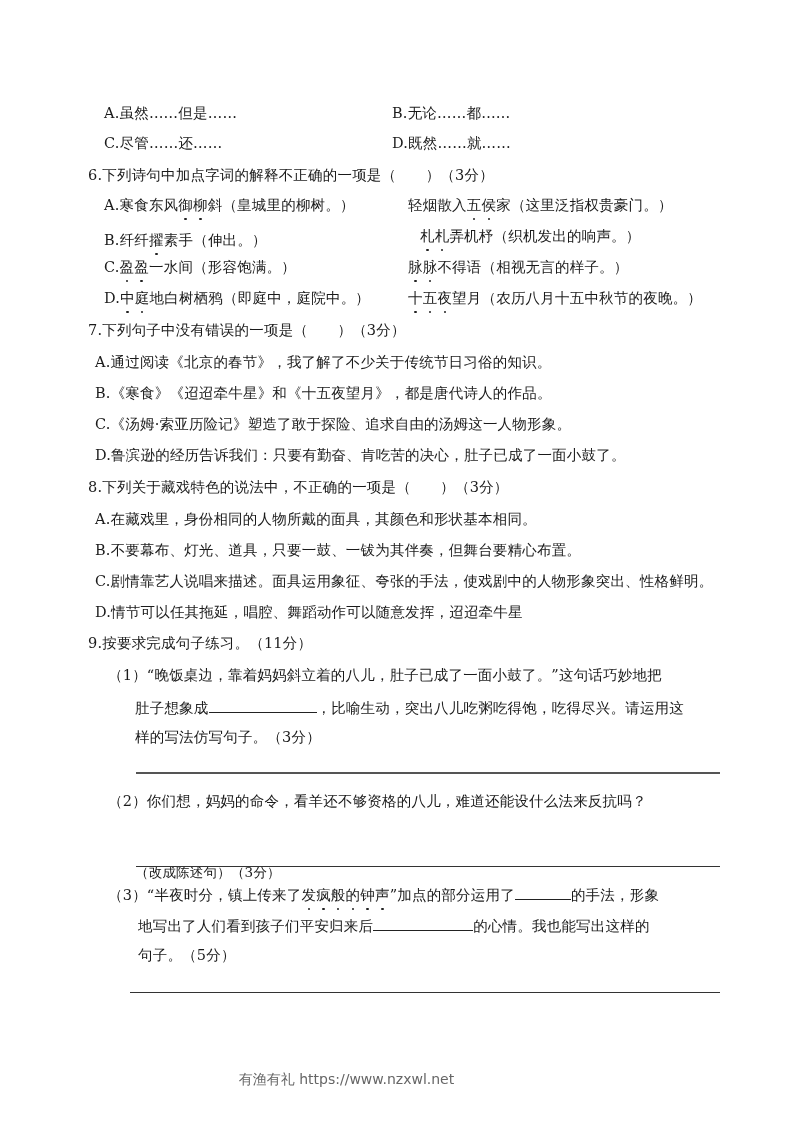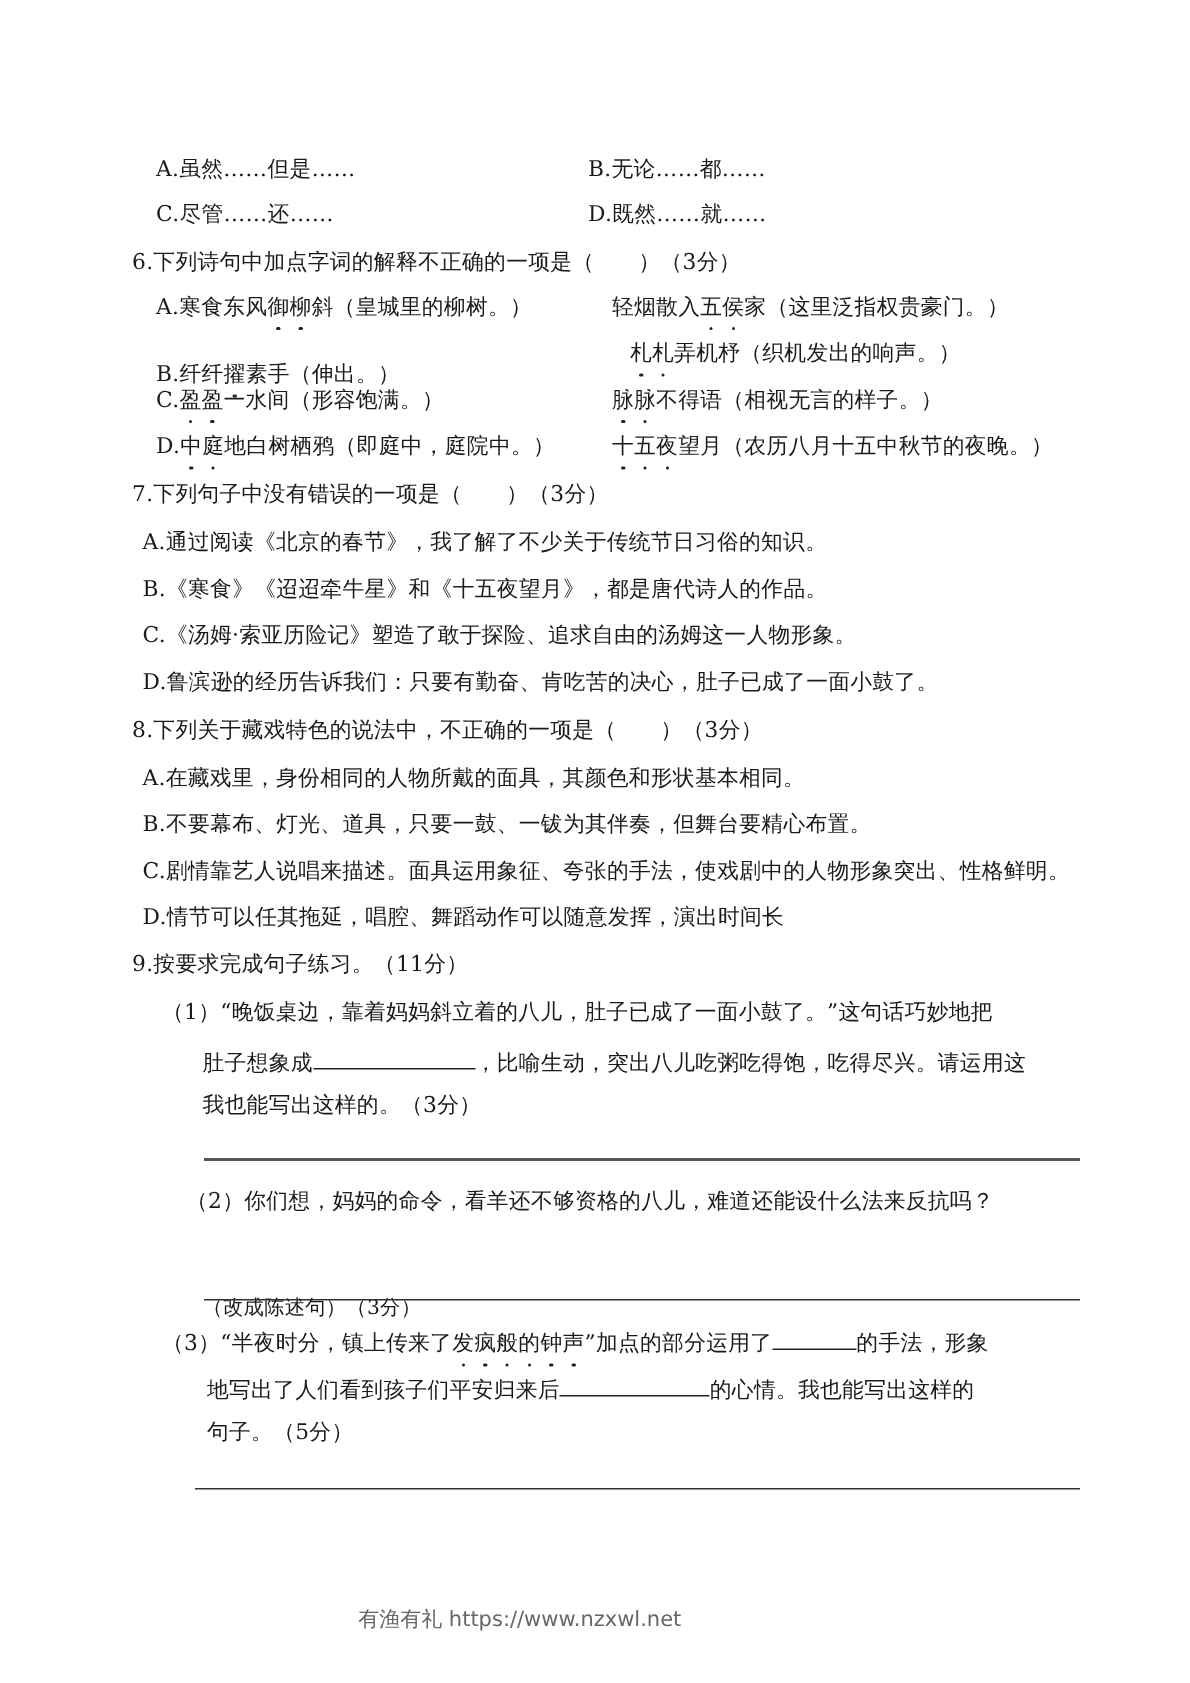--- a/index.html
+++ b/index.html
@@ -26,49 +26,49 @@
 <div class="line" style="left:104px; top:103px;">A.虽然……但是……</div>
 <div class="line" style="left:392px; top:103px;">B.无论……都……</div>
 <div class="line" style="left:104px; top:133px;">C.尽管……还……</div>
 <div class="line" style="left:392px; top:133px;">D.既然……就……</div>
 
 <div class="line" style="left:88px; top:165px;">6.下列诗句中加点字词的解释不正确的一项是（　　）（3分）</div>
 
 <div class="line" style="left:104px; top:195px;"><span>A.寒食东风</span><span class="dot">御</span><span class="dot">柳</span><span>斜（皇城里的柳树。）</span></div>
 <div class="line" style="left:408px; top:195px;"><span>轻烟散入</span><span class="dot">五</span><span class="dot">侯</span><span>家（这里泛指权贵豪门。）</span></div>
 
-<div class="line" style="left:104px; top:240px;"><span>B.纤纤</span><span class="dot">擢</span><span>素手（伸出。）</span></div>
+<div class="line" style="left:104px; top:230px;"><span>B.纤纤</span><span class="dot">擢</span><span>素手（伸出。）</span></div>
 <div class="line" style="left:408px; top:226px;margin-left:12px;"><span class="dot">札</span><span class="dot">札</span><span>弄机杼（织机发出的响声。）</span></div>
 
 <div class="line" style="left:104px; top:257px;"><span>C.</span><span class="dot">盈</span><span class="dot">盈</span><span>一水间（形容饱满。）</span></div>
 <div class="line" style="left:408px; top:257px;"><span class="dot">脉</span><span class="dot">脉</span><span>不得语（相视无言的样子。）</span></div>
 
 <div class="line" style="left:104px; top:288px;"><span>D.</span><span class="dot">中</span><span class="dot">庭</span><span>地白树栖鸦（即庭中，庭院中。）</span></div>
 <div class="line" style="left:408px; top:288px;"><span class="dot">十</span><span class="dot">五</span><span class="dot">夜</span><span>望月（农历八月十五中秋节的夜晚。）</span></div>
 
 <div class="line" style="left:88px; top:320px;">7.下列句子中没有错误的一项是（　　）（3分）</div>
 <div class="line" style="left:95px; top:352px;">A.通过阅读《北京的春节》，我了解了不少关于传统节日习俗的知识。</div>
 <div class="line" style="left:95px; top:383px;">B.《寒食》《迢迢牵牛星》和《十五夜望月》，都是唐代诗人的作品。</div>
 <div class="line" style="left:95px; top:414px;">C.《汤姆·索亚历险记》塑造了敢于探险、追求自由的汤姆这一人物形象。</div>
 <div class="line" style="left:95px; top:445px;">D.鲁滨逊的经历告诉我们：只要有勤奋、肯吃苦的决心，肚子已成了一面小鼓了。</div>
 
 <div class="line" style="left:88px; top:477px;">8.下列关于藏戏特色的说法中，不正确的一项是（　　）（3分）</div>
 <div class="line" style="left:95px; top:509px;">A.在藏戏里，身份相同的人物所戴的面具，其颜色和形状基本相同。</div>
 <div class="line" style="left:95px; top:540px;">B.不要幕布、灯光、道具，只要一鼓、一钹为其伴奏，但舞台要精心布置。</div>
 <div class="line" style="left:95px; top:571px;">C.剧情靠艺人说唱来描述。面具运用象征、夸张的手法，使戏剧中的人物形象突出、性格鲜明。</div>
-<div class="line" style="left:95px; top:602px;">D.情节可以任其拖延，唱腔、舞蹈动作可以随意发挥，演出时间长</div>
+<div class="line" style="left:95px; top:602px;">D.情节可以任其拖延，唱腔、舞蹈动作可以随意发挥，迢迢牵牛星</div>
 
 <div class="line" style="left:88px; top:633px;">9.按要求完成句子练习。（11分）</div>
 
 <div class="line" style="left:108px; top:665px;">（1）“晚饭桌边，靠着妈妈斜立着的八儿，肚子已成了一面小鼓了。”这句话巧妙地把</div>
 <div class="line" style="left:135px; top:696px;"><span>肚子想象成</span><span class="blank" style="width:108px;"></span><span>，比喻生动，突出八儿吃粥吃得饱，吃得尽兴。请运用这</span></div>
-<div class="line" style="left:135px; top:727px;">我也能写出这样的。（3分）</div>
+<div class="line" style="left:135px; top:727px;">样的写法仿写句子。（3分）</div>
 <div class="rule" style="left:136px; top:772px; width:584px; border-top-width:2px; border-color:#555;"></div>
 
-<div class="line" style="left:124px; top:791px;">（2）你们想，妈妈的命令，看羊还不够资格的八儿，难道还能设什么法来反抗吗？</div>
+<div class="line" style="left:108px; top:791px;">（2）你们想，妈妈的命令，看羊还不够资格的八儿，难道还能设什么法来反抗吗？</div>
 <div class="line small" style="left:135px; top:822px;">（改成陈述句）（3分）</div>
 <div class="rule" style="left:136px; top:866px; width:584px;"></div>
 
 <div class="line" style="left:108px; top:883px;"><span>（3）“半夜时分，镇上传来了</span><span class="dot">发</span><span class="dot">疯</span><span class="dot">般</span><span class="dot">的</span><span class="dot">钟</span><span class="dot">声</span><span>”加点的部分运用了</span><span class="blank" style="width:56px;"></span><span>的手法，形象</span></div>
 <div class="line" style="left:138px; top:914px;"><span>地写出了人们看到孩子们平安归来后</span><span class="blank" style="width:100px;"></span><span>的心情。我也能写出这样的</span></div>
 <div class="line" style="left:138px; top:945px;">句子。（5分）</div>
 <div class="rule" style="left:130px; top:992px; width:590px;"></div>
 
 <div class="footer">有渔有礼 https://www.nzxwl.net</div>
 

